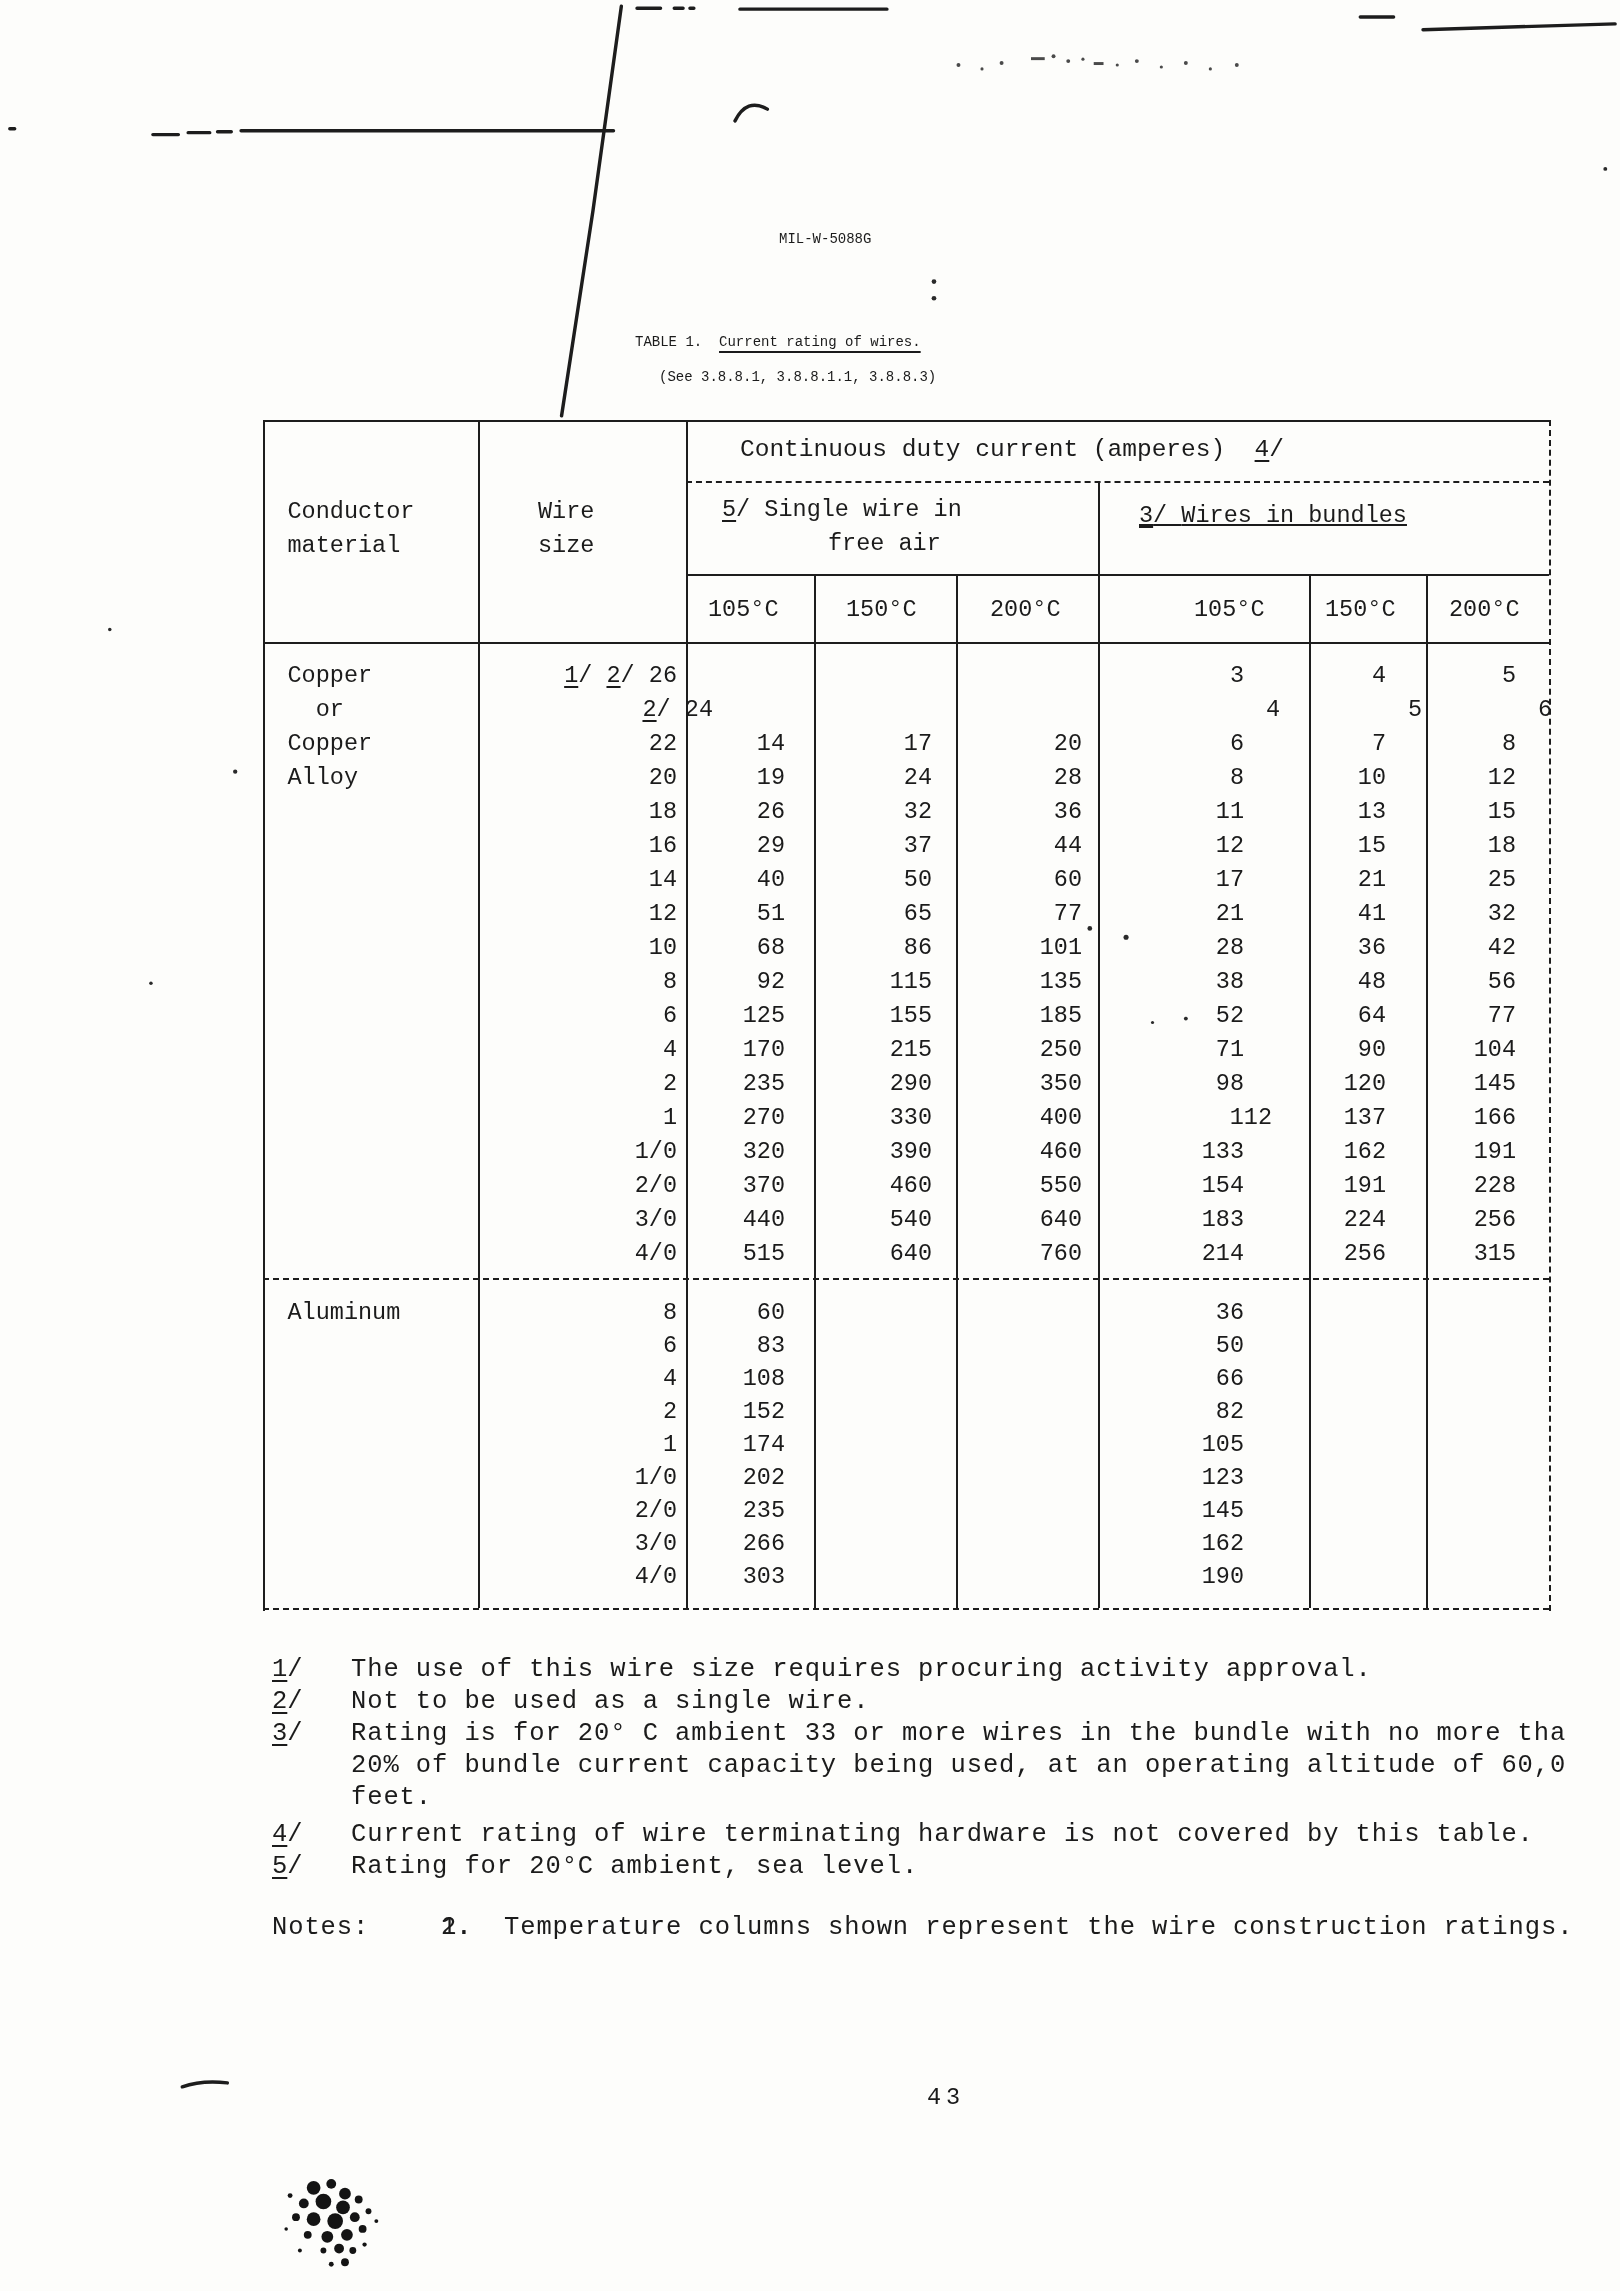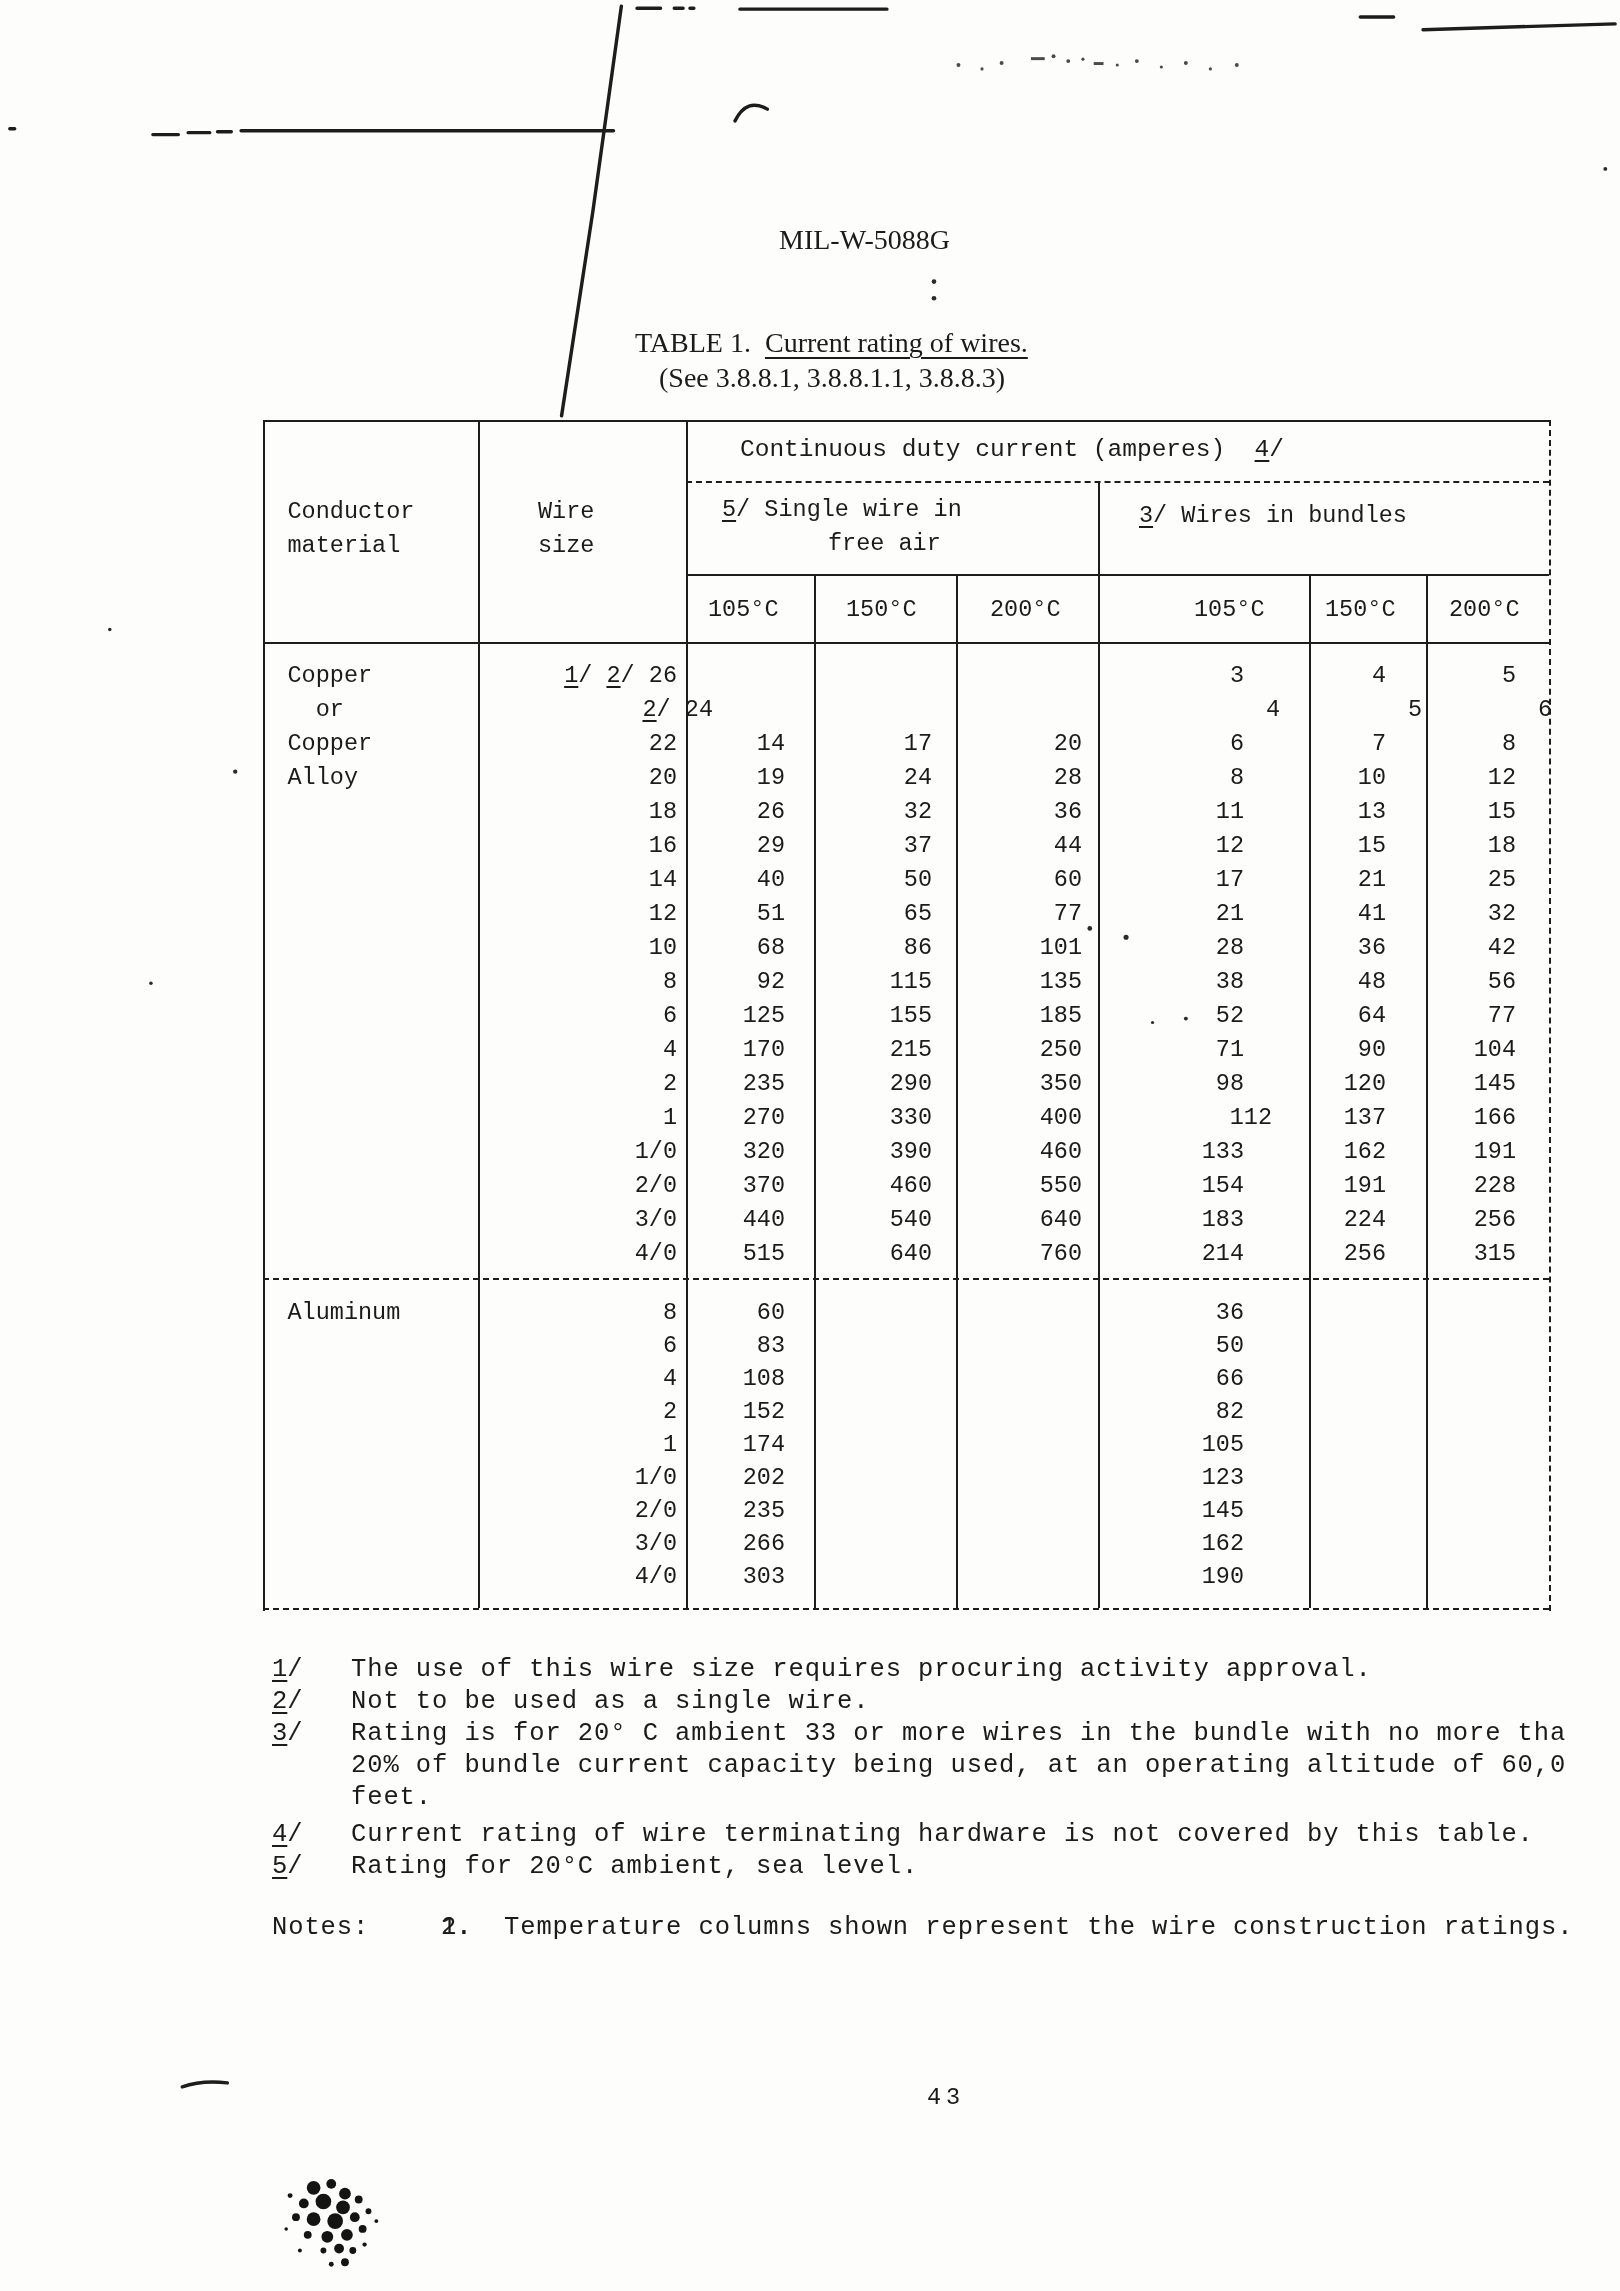--- a/index.html
+++ b/index.html
@@ -3,21 +3,21 @@
 <meta charset="utf-8">
 <style>
   html,body{margin:0;padding:0;background:#e8e8e6;}
   #page{
     position:relative;width:1620px;height:2292px;background:#fdfdfb;
     font-family:"Liberation Mono","DejaVu Sans Mono",monospace;
     color:#1b1b1b;overflow:hidden;
     -webkit-font-smoothing:antialiased;
   }
   .abs{position:absolute;white-space:pre;}
-  .t22{font-size:28px;line-height:25.5px;font-family:Liberation Serif, serif;}
+  .t22{font-size:14px;line-height:25.5px;}
   .t24{font-size:23.5px;line-height:27.4px;}
   .t25{font-size:24.5px;line-height:28px;}
   .u{text-decoration:underline;text-underline-offset:3.9px;text-decoration-thickness:2px;}
   .ut{text-decoration:underline;text-underline-offset:4.9px;text-decoration-thickness:2px;}
 
   
   #wire-table{position:absolute;left:263px;top:420px;width:1286px;height:1191px;}
   .vl{position:absolute;width:0;border-left:2.9px solid #1d1d1d;}
   .hl{position:absolute;height:0;border-top:2.9px solid #1d1d1d;}
   .dash-v{border-left-style:dashed;}
@@ -77,21 +77,21 @@
     <div class="abs t25" style="left:477px;top:15.7px;"><span>Continuous duty current (amperes)</span><span>  </span><span class="u">4</span><span>/</span></div>
 
     <div class="abs t24" style="left:24.5px;top:78px;">Conductor</div>
     <div class="abs t24" style="left:24.5px;top:112px;">material</div>
     <div class="abs t24" style="left:275px;top:78px;">Wire</div>
     <div class="abs t24" style="left:275px;top:112px;">size</div>
 
     <div class="abs t24" style="left:459px;top:76px;"><span class="u">5</span><span>/ </span><span>Single wire in</span></div>
     <div class="abs t24" style="left:565px;top:110px;">free air</div>
 
-    <div class="abs t24" style="left:876px;top:82px;"><span class="u">3</span><span>/ </span><span>Wires in bundles</span></div>
+    <div class="abs t24" style="left:876px;top:82px;text-decoration:underline;"><span class="u">3</span><span>/ </span><span>Wires in bundles</span></div>
 
     <div class="abs t24" style="left:445px;top:176px;">105°C</div>
     <div class="abs t24" style="left:583px;top:176px;">150°C</div>
     <div class="abs t24" style="left:727px;top:176px;">200°C</div>
     <div class="abs t24" style="left:931px;top:176px;">105°C</div>
     <div class="abs t24" style="left:1062px;top:176px;">150°C</div>
     <div class="abs t24" style="left:1186px;top:176px;">200°C</div>
 
     <div class="mat" id="mat-0" style="left: 24.5px; top: 239px; line-height: 34px;"><div>Copper</div><div>  or</div><div>Copper</div><div>Alloy</div></div>
     <div class="mat" id="mat-1" style="left: 24.5px; top: 876px; line-height: 33px;"><div>Aluminum</div></div>

